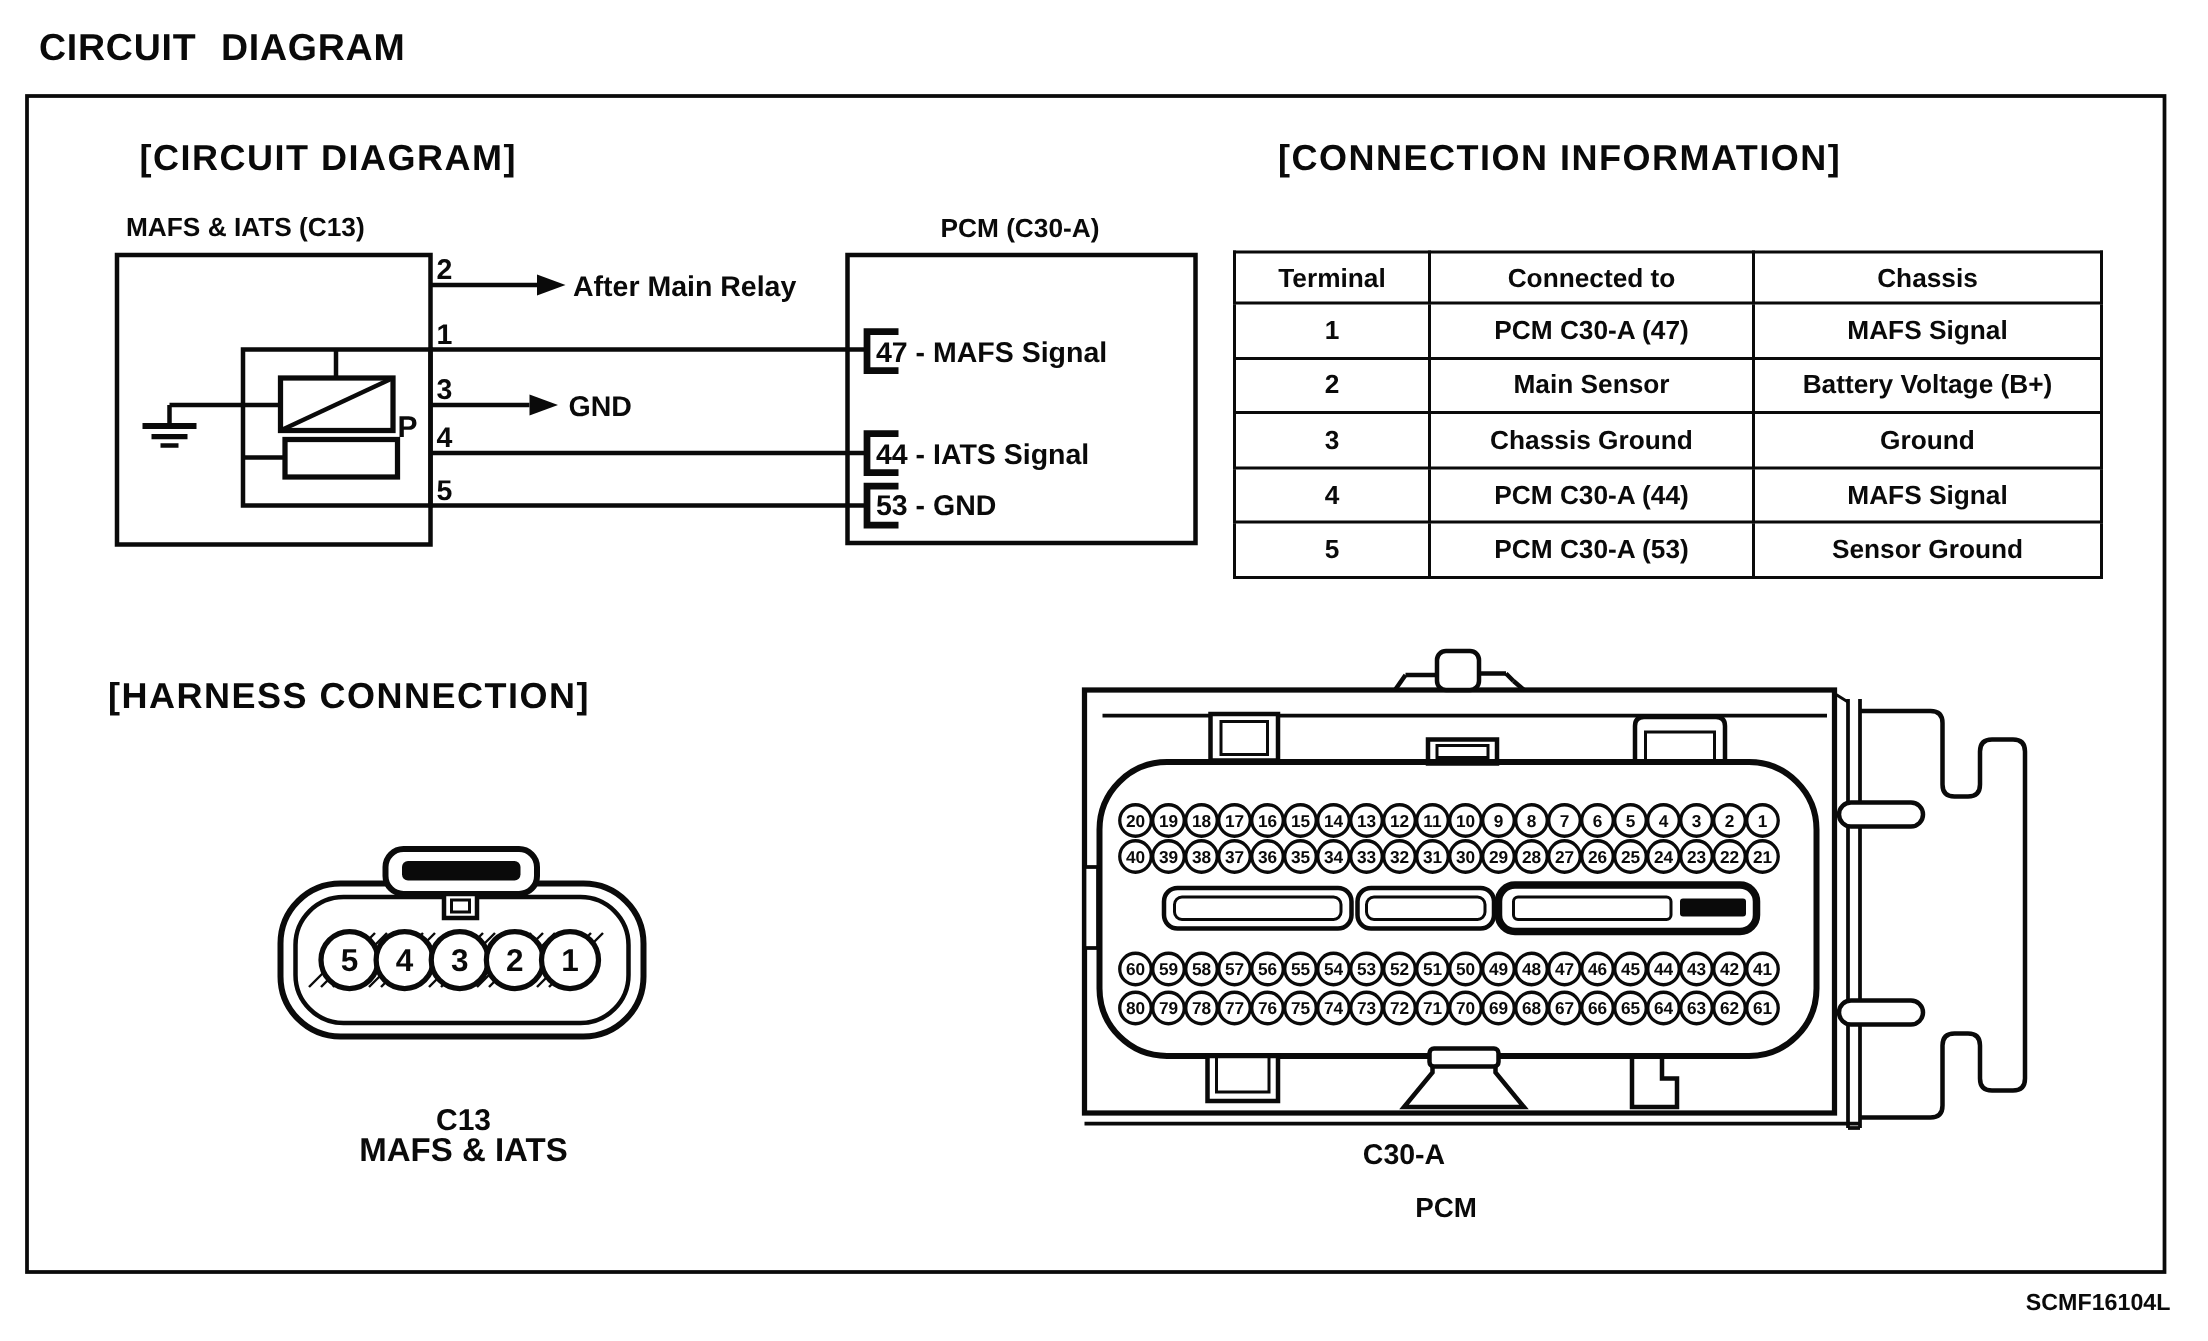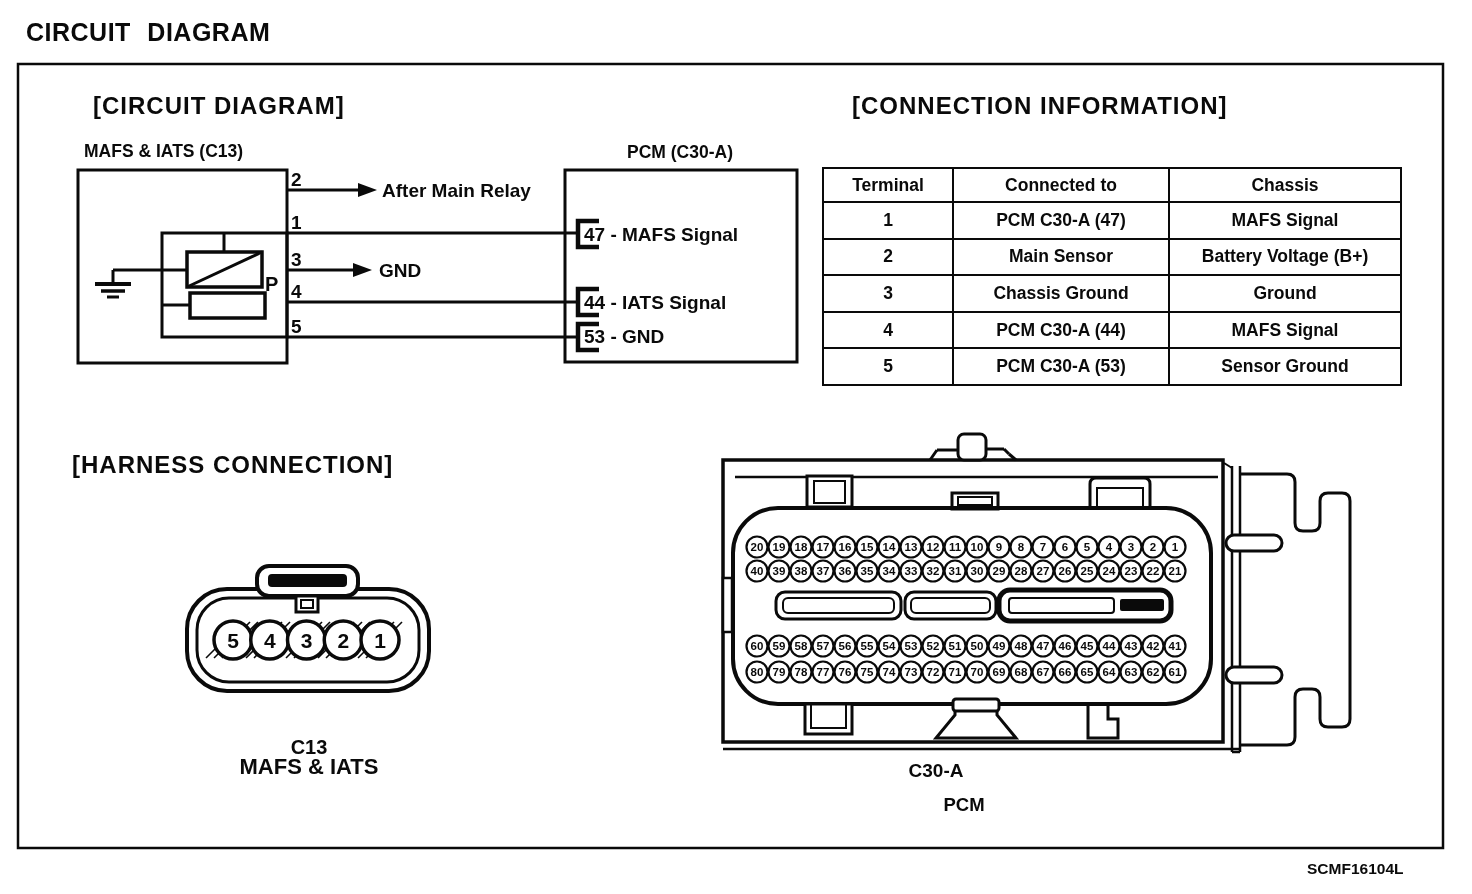--- a/index.html
+++ b/index.html
@@ -11,21 +11,21 @@
   .title{left:26px;top:18px;font-size:25px;letter-spacing:.5px;word-spacing:9px;}
   .hd{font-size:24px;letter-spacing:1px;}
   .hd-circuit{left:93px;top:92px;}
   .hd-conn{left:852px;top:92px;}
   .hd-harness{left:72px;top:451px;}
   .cap{text-align:center;}
   .cap-c13{left:249px;top:736px;width:120px;font-size:20px;}
   .cap-c13sub{left:209px;top:754px;width:200px;font-size:22px;}
   .cap-c30a{left:876px;top:760px;width:120px;font-size:19px;}
   .cap-pcm{left:904px;top:794px;width:120px;font-size:18.5px;}
-  .code{left:1307px;top:860px;width:140px;font-size:15.5px;}
+  .code{left:1307px;top:860px;width:140px;text-align:right;font-size:15.5px;}
   table.conn{position:absolute;left:822px;top:167px;width:578px;border-collapse:collapse;
              table-layout:fixed;}
   table.conn th,table.conn td{border:2.5px solid #0a0a0a;text-align:center;vertical-align:middle;
              font-size:17.5px;font-weight:bold;padding:0;color:#0a0a0a;}
   table.conn th{height:32px;}
   table.conn td{height:34.6px;}
 </style>
 </head>
 <body>
 

